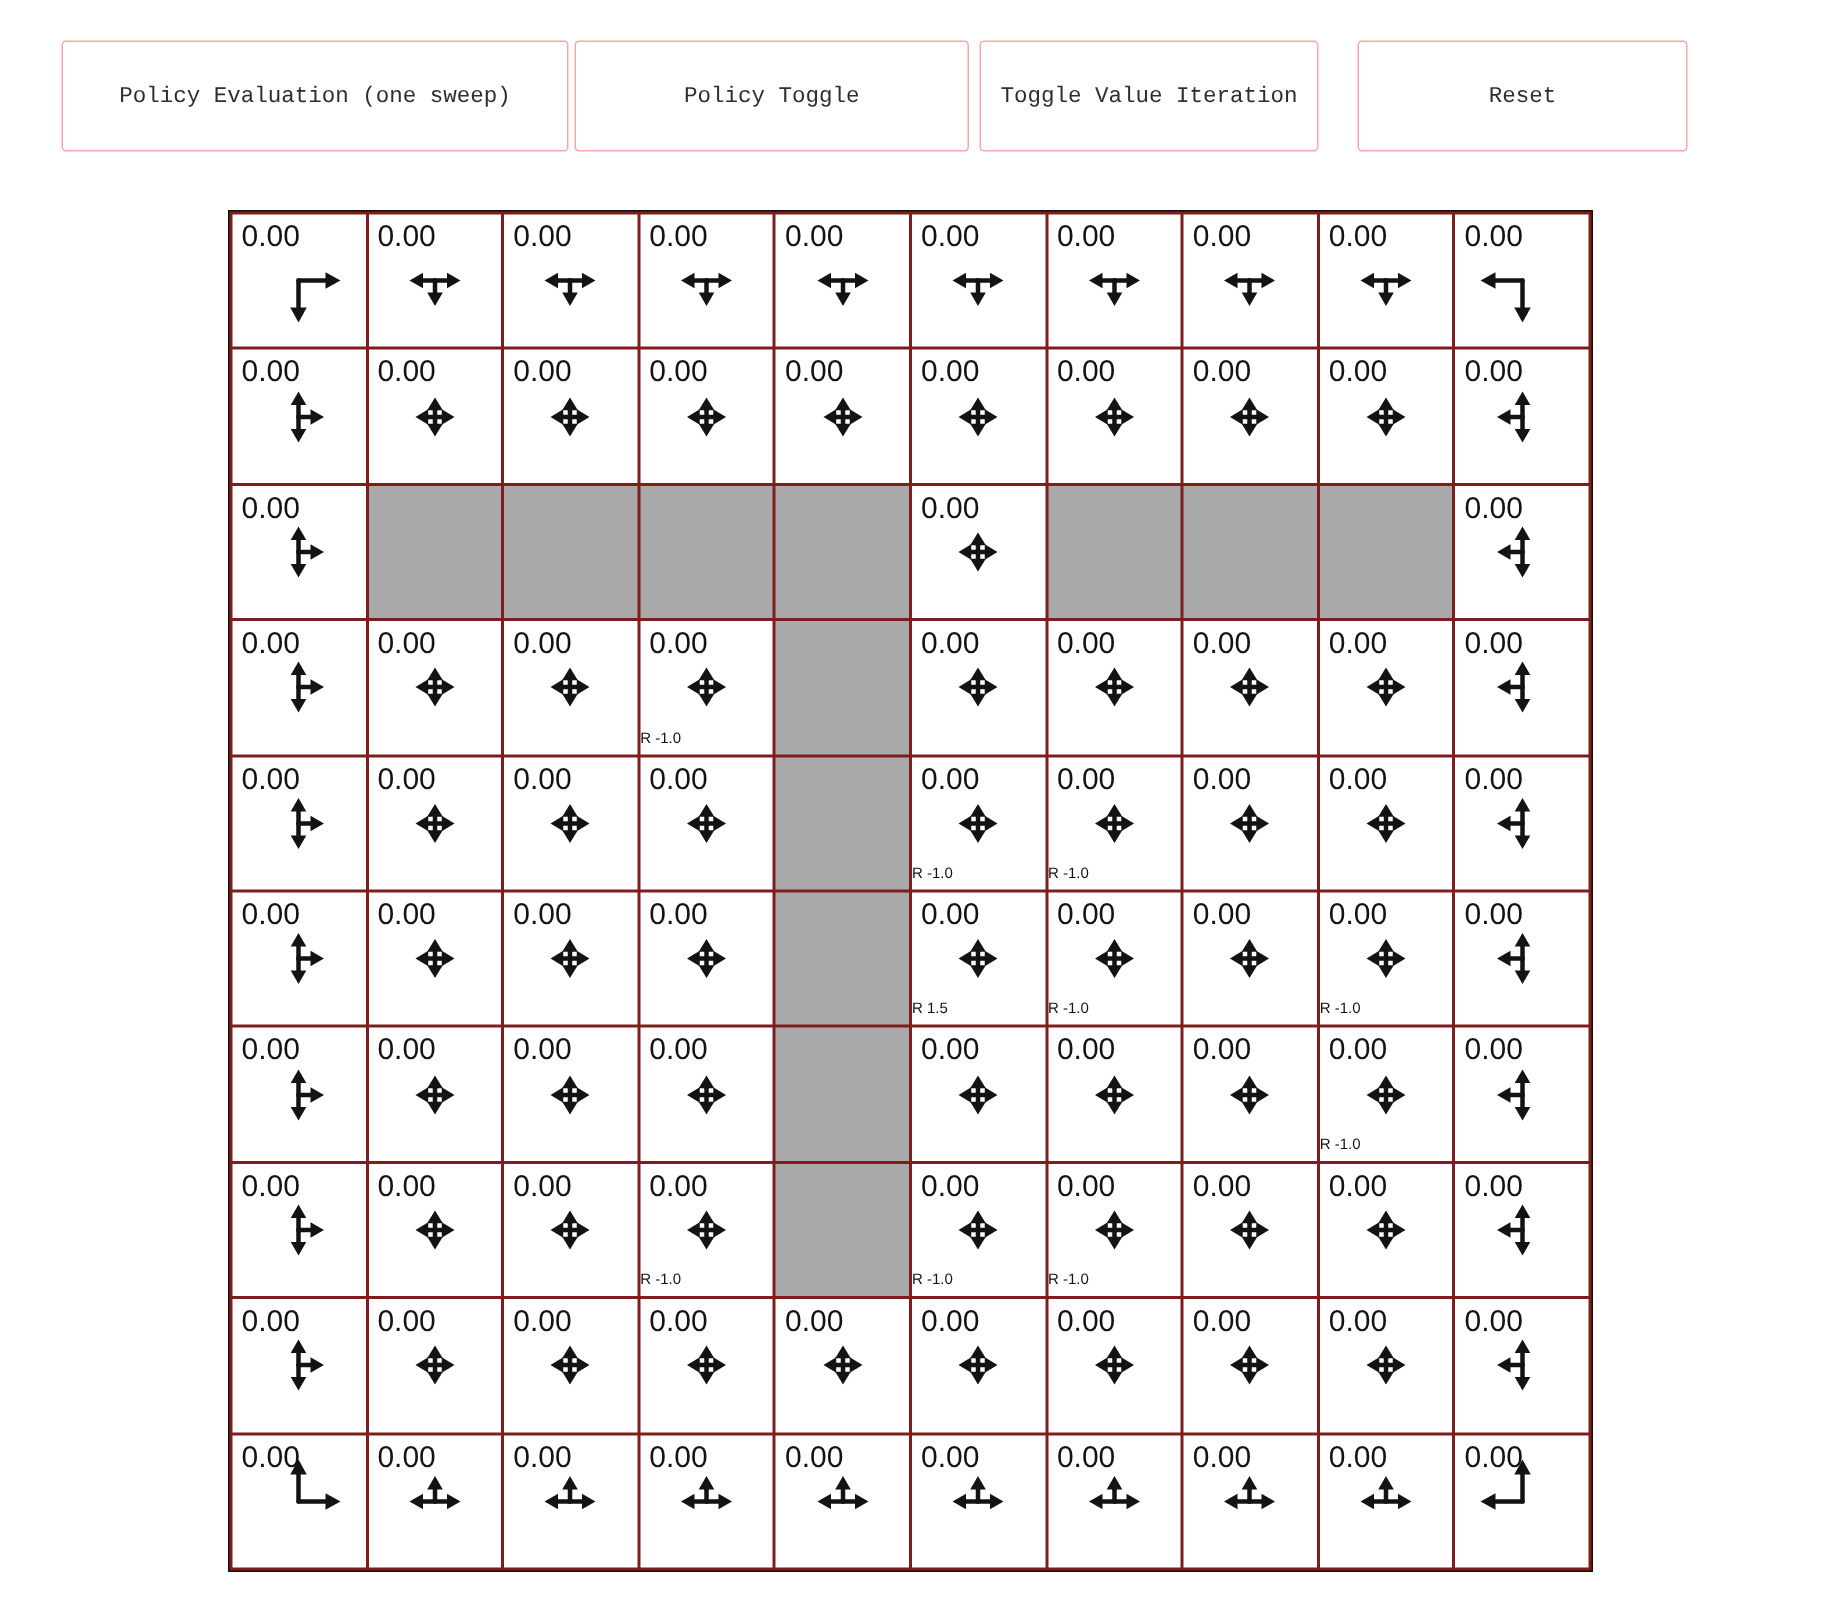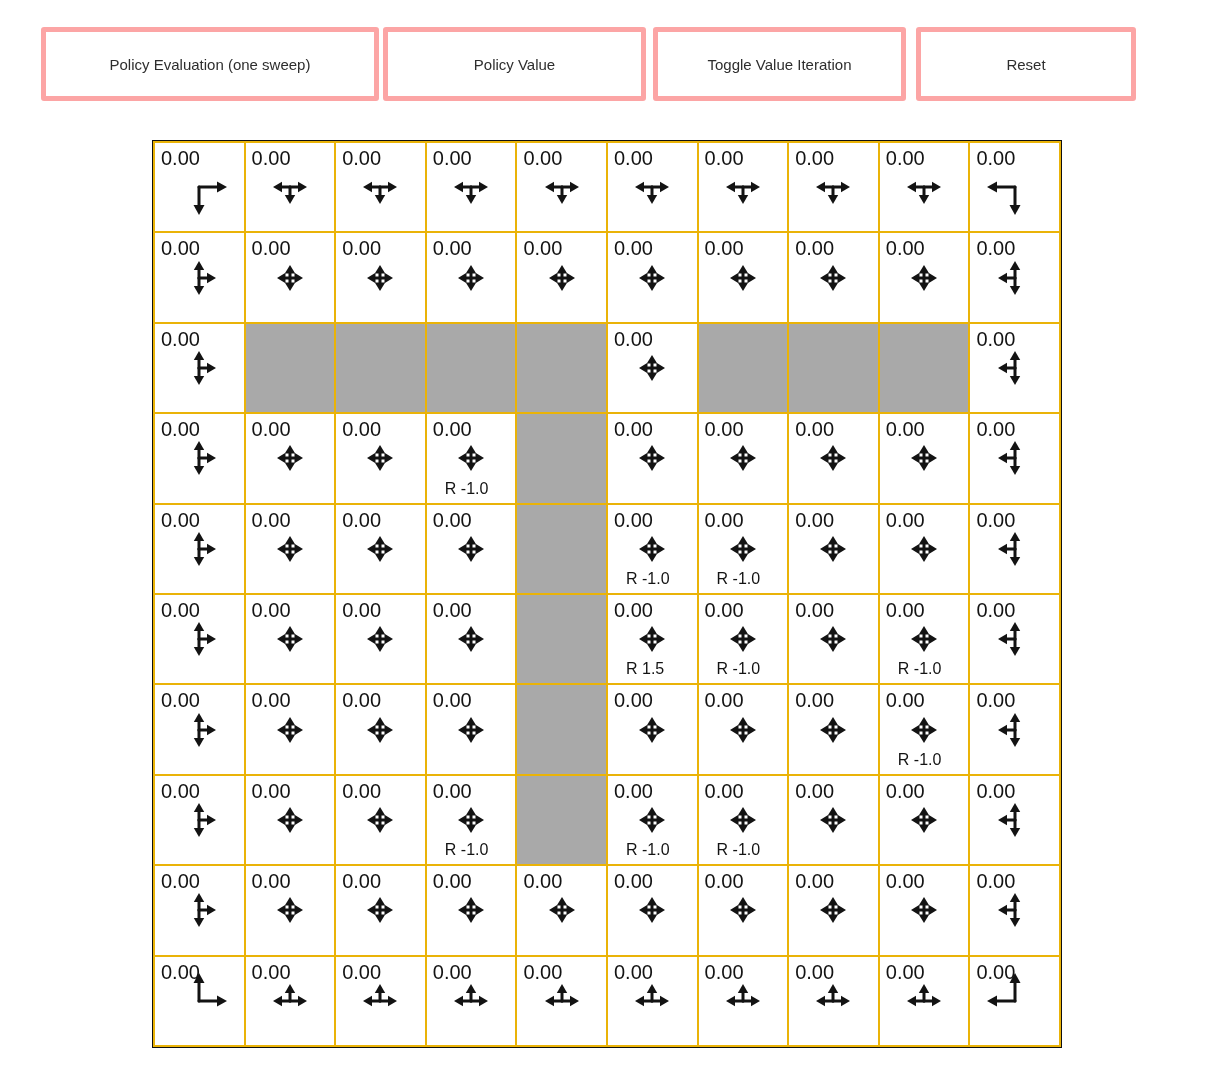--- a/index.html
+++ b/index.html
@@ -10,70 +10,70 @@
     position:relative;
     overflow:hidden;
   }
   .toolbar {
     position:absolute; left:41px; top:27px;
     display:flex; align-items:stretch;
   }
   .btn {
     height:74px;
     background:#ffffff;
-    border:5px solid #fca5a5;
+    border:1px solid #fca5a5;
     border-radius:3px;
     color:#2e2e2e;
     font-size:15px;
-    font-family:Liberation Sans, sans-serif;
+    font-family:Liberation Mono, monospace;
     display:flex; align-items:center; justify-content:center;
     cursor:pointer;
     box-sizing:border-box;
     padding:0;
   }
   .btn-1 { width:338px; margin-right:4px; }
   .btn-2 { width:263px; margin-right:7px; }
-  .btn-3 { width:253px; margin-right:10px; }
+  .btn-3 { width:226px; margin-right:26px; }
   .btn-4 { width:220px; }
   .grid {
     position:absolute; left:152px; top:140px;
     width:910px; height:908px;
-    background:#eab308;
+    background:#7f1d1d;
     border:1px solid #111111;
     display:grid;
     grid-template-columns:repeat(10, 1fr);
     grid-template-rows:repeat(10, 1fr);
     gap:2px;
     padding:2px;
     box-sizing:border-box;
   }
   .cell { background:#ffffff; position:relative; overflow:visible; }
   .cell.wall { background:#a9a9a9; }
   .val {
     position:absolute; top:5px; left:6px;
     font-size:20px; color:#131313; line-height:1.05;
     white-space:nowrap;
   }
   .rew {
-    position:absolute; bottom:5px; left:18px;
-    font-size:16px; color:#131313;
+    position:absolute; bottom:5px; left:0;
+    font-size:10px; color:#131313;
     white-space:nowrap;
   }
   svg.arrows {
     position:absolute; left:50%; top:50%;
     transform:translate(-50%,-50%);
     pointer-events:none;
   }
 </style>
 </head>
 <body>
 
 <div class="toolbar">
   <button class="btn btn-1">Policy Evaluation (one sweep)</button>
-  <button class="btn btn-2">Policy Value</button>
+  <button class="btn btn-2">Policy Toggle</button>
   <button class="btn btn-3">Toggle Value Iteration</button>
   <button class="btn btn-4">Reset</button>
 </div>
 
 <div class="grid">
     <div class="cell">
       <div class="val">0.00</div>
       <svg class="arrows" width="80" height="80" viewBox="0 0 80 80" style="stroke:#131313;fill:#131313">
         <line x1="40" y1="40" x2="58" y2="40" stroke-width="3" stroke-linecap="round"></line>
         <polygon points="68,40 58,45.5 58,34.5" stroke="none"></polygon>

